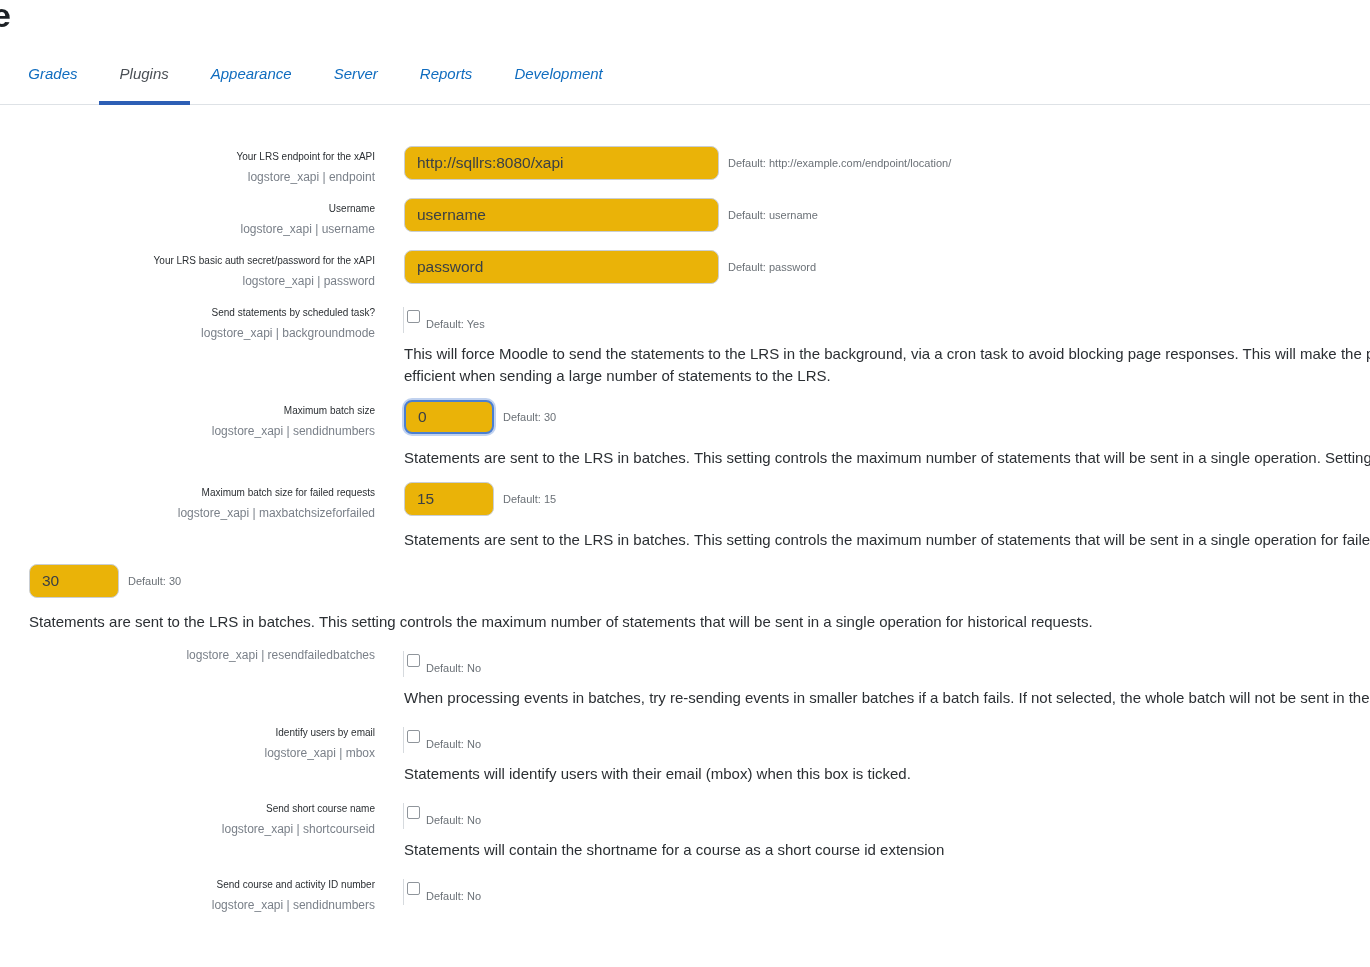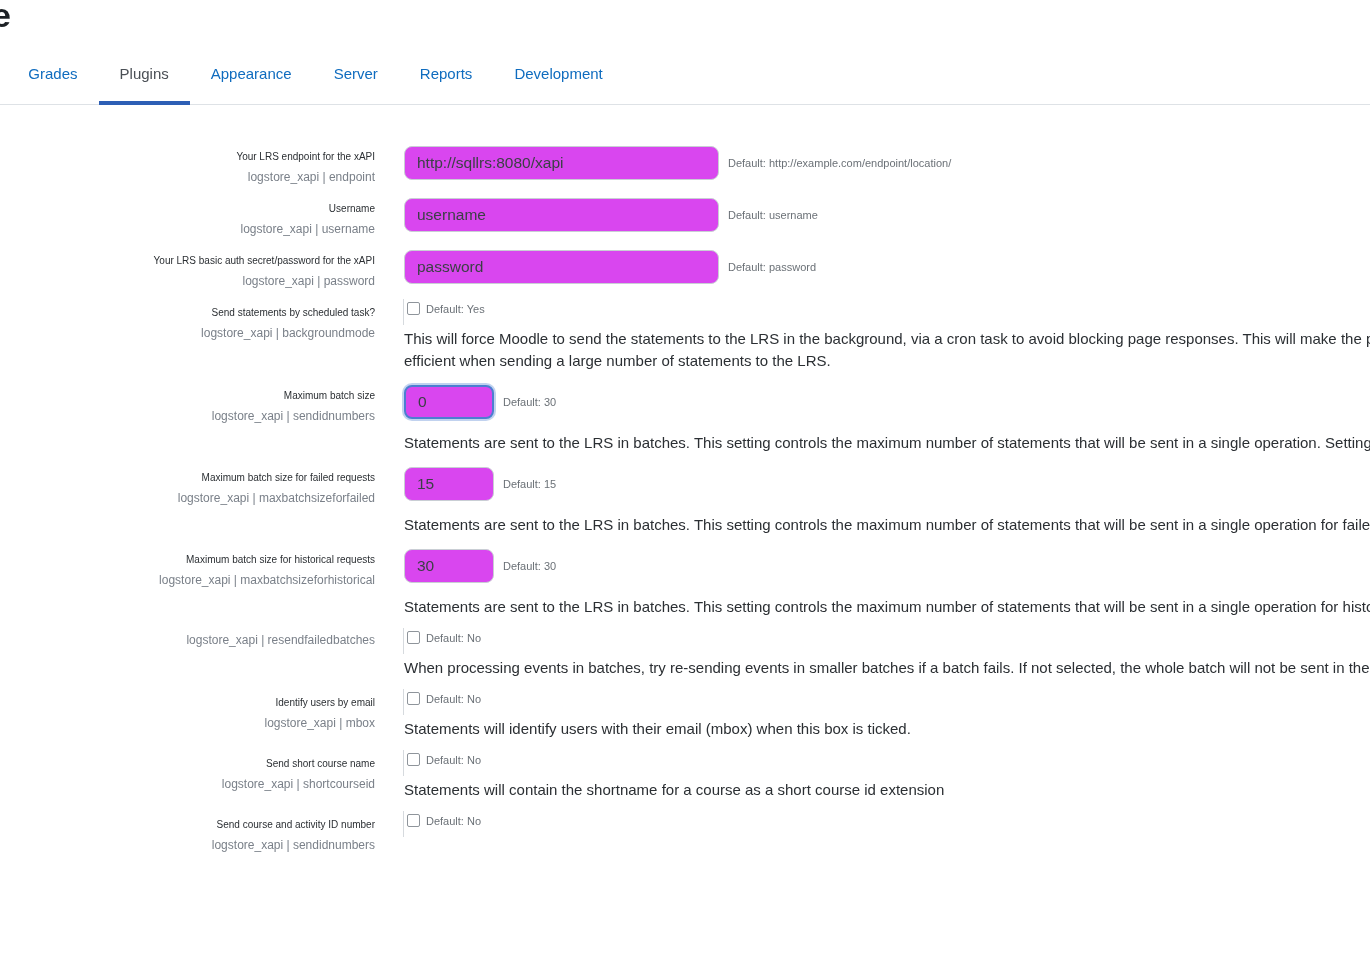--- a/index.html
+++ b/index.html
@@ -34,20 +34,21 @@
   }
 
   .navtabs {
     position: absolute;
     left: 0; top: 56px;
     width: 1370px;
     height: 49px;
     display: flex;
     align-items: flex-start;
     border-bottom: 1px solid #dee2e6;
+    font-style: italic;
   }
   .navtab {
     position: relative;
     padding: 0 21px;
     height: 49px;
     line-height: 36px;
     font-size: 15px;
     color: #0f6cbf;
     white-space: nowrap;
     cursor: pointer;
@@ -113,40 +114,41 @@
 
   input.text-input {
     font-family: "Liberation Sans", sans-serif;
     font-size: 15.5px;
     color: #3b4045;
     height: 34px;
     width: 315px;
     padding: 0 12px;
     border: 1px solid #c9ced4;
     border-radius: 8px;
-    background: #d946ef;
+    background: #eab308;
     outline: none;
   }
   input.num-input {
     width: 90px;
     text-align: left;
   }
   input.focused {
     border: 2px solid #4c7fd0;
     box-shadow: 0 0 0 2px rgba(76,127,208,0.35);
   }
 
   .default-text {
     font-size: 11px;
     color: #6b7177;
     margin-left: 9px;
     white-space: nowrap;
   }
   .default-text.chk {
     margin-left: 6px;
+    margin-top: 16px;
   }
 
   .chk-wrap {
     display: flex;
     align-items: center;
     position: relative;
     padding-left: 3px;
   }
   .chk-wrap::before {
     content: "";
@@ -279,24 +281,20 @@
         <div class="control-col">
           <div class="control-line">
             <input type="text" class="text-input num-input" value="15" style="">
             <span class="default-text">Default: 15</span>
           </div>
           <div class="desc">Statements are sent to the LRS in batches. This setting controls the maximum number of statements that will be sent in a single operation for failed requests.</div>
         </div>
       </div>
       <div class="spacer-sm"></div>
       <div class="setting-row">
-        <div class="label-col">
-          <div class="label-title">Maximum batch size for historical requests</div>
-          <div class="label-sub">logstore_xapi | maxbatchsizeforhistorical</div>
-        </div>
         <div class="control-col">
           <div class="control-line">
             <input type="text" class="text-input num-input" value="30" style="">
             <span class="default-text">Default: 30</span>
           </div>
           <div class="desc">Statements are sent to the LRS in batches. This setting controls the maximum number of statements that will be sent in a single operation for historical requests.</div>
         </div>
       </div>
       <div class="spacer-sm"></div>
       <div class="setting-row">

